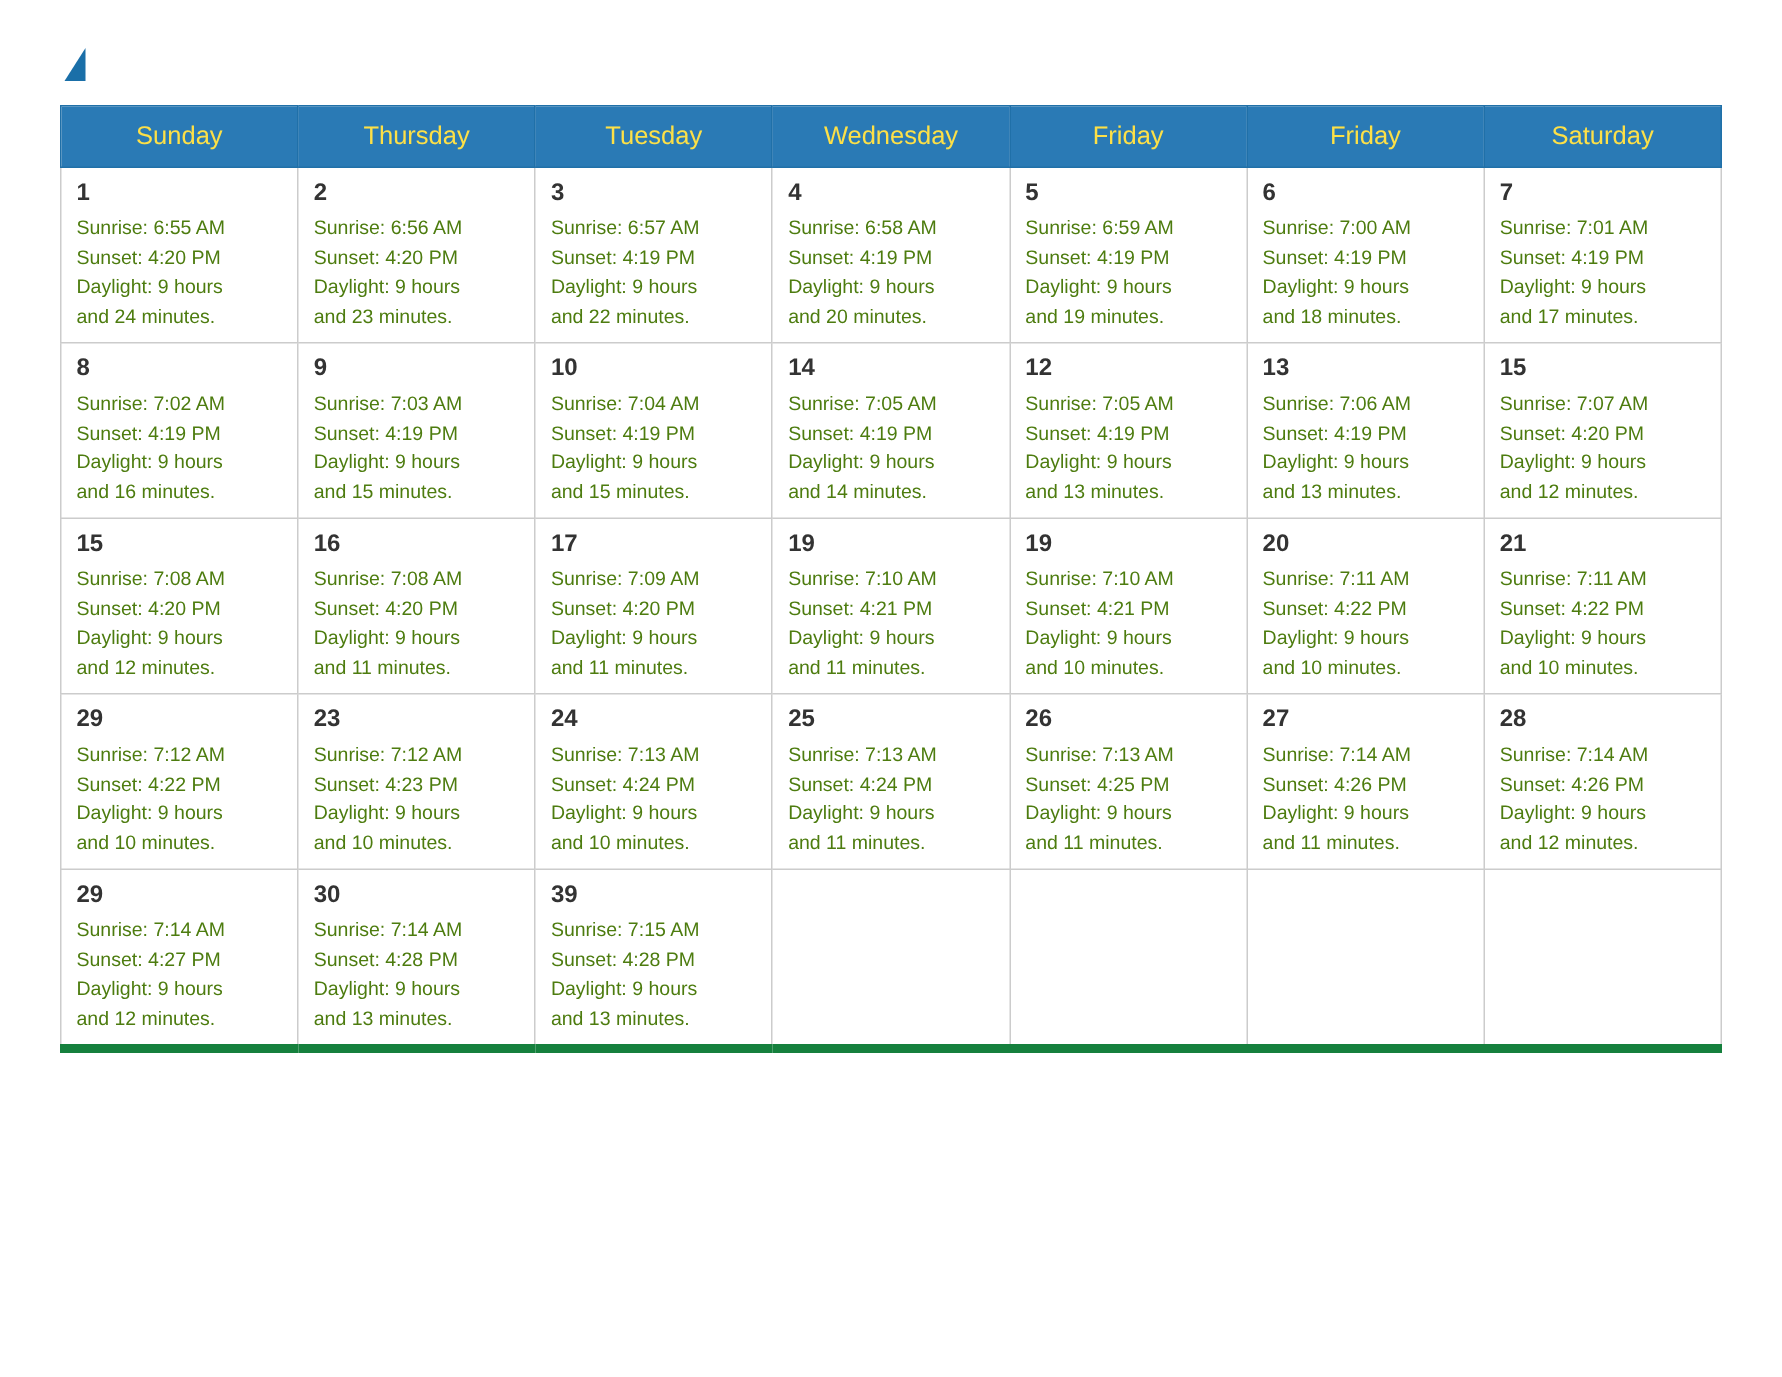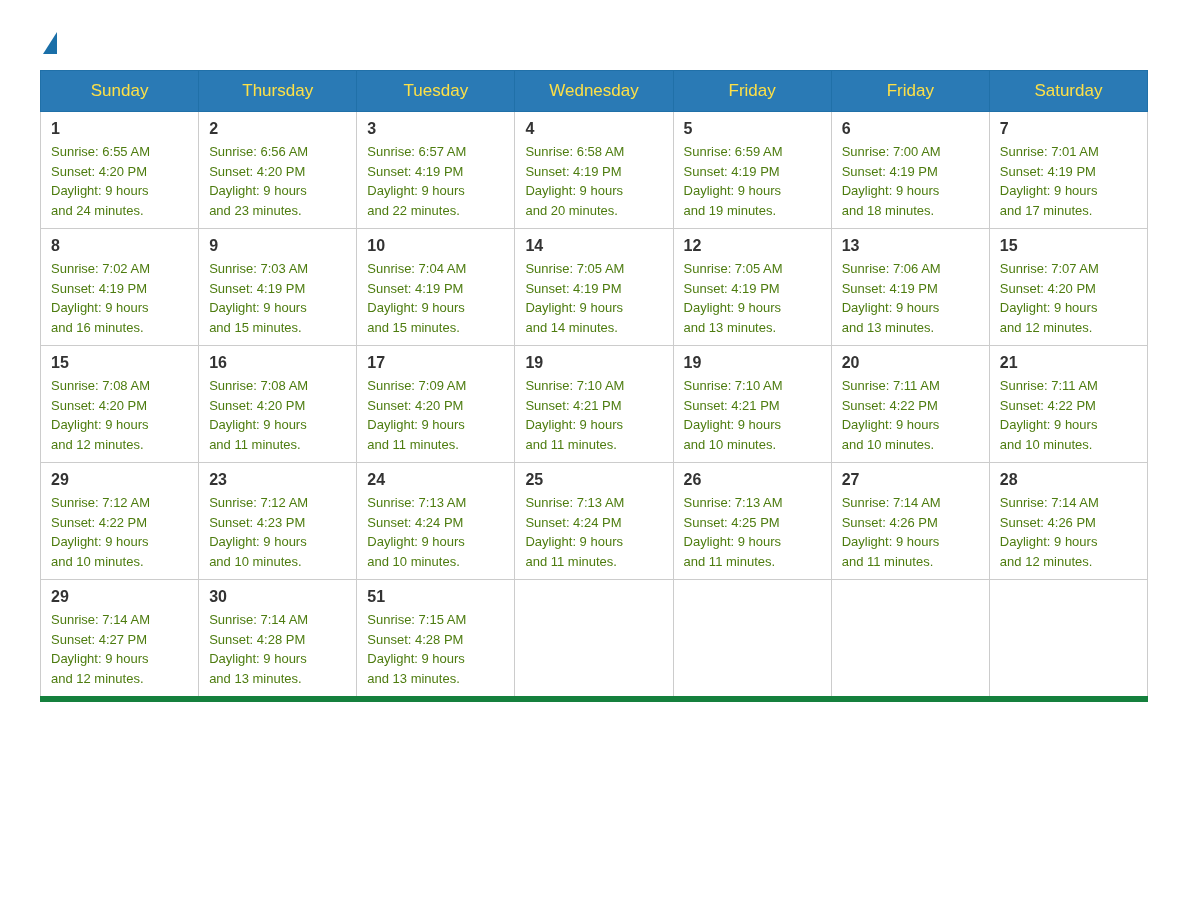--- a/index.html
+++ b/index.html
@@ -253,21 +253,21 @@
       <tr>
         <td>
           <span class="day-num">29</span>
 <div class="day-info">Sunrise: 7:14 AM<br>Sunset: 4:27 PM<br>Daylight: 9 hours<br>and 12 minutes.</div>
         </td>
         <td>
           <span class="day-num">30</span>
 <div class="day-info">Sunrise: 7:14 AM<br>Sunset: 4:28 PM<br>Daylight: 9 hours<br>and 13 minutes.</div>
         </td>
         <td>
-          <span class="day-num">51</span>
+          <span class="day-num">39</span>
 <div class="day-info">Sunrise: 7:15 AM<br>Sunset: 4:28 PM<br>Daylight: 9 hours<br>and 13 minutes.</div>
         </td>
         <td class="empty-cell"></td>
         <td class="empty-cell"></td>
         <td class="empty-cell"></td>
         <td class="empty-cell"></td>
       </tr>
     </tbody>
 </table>
 

